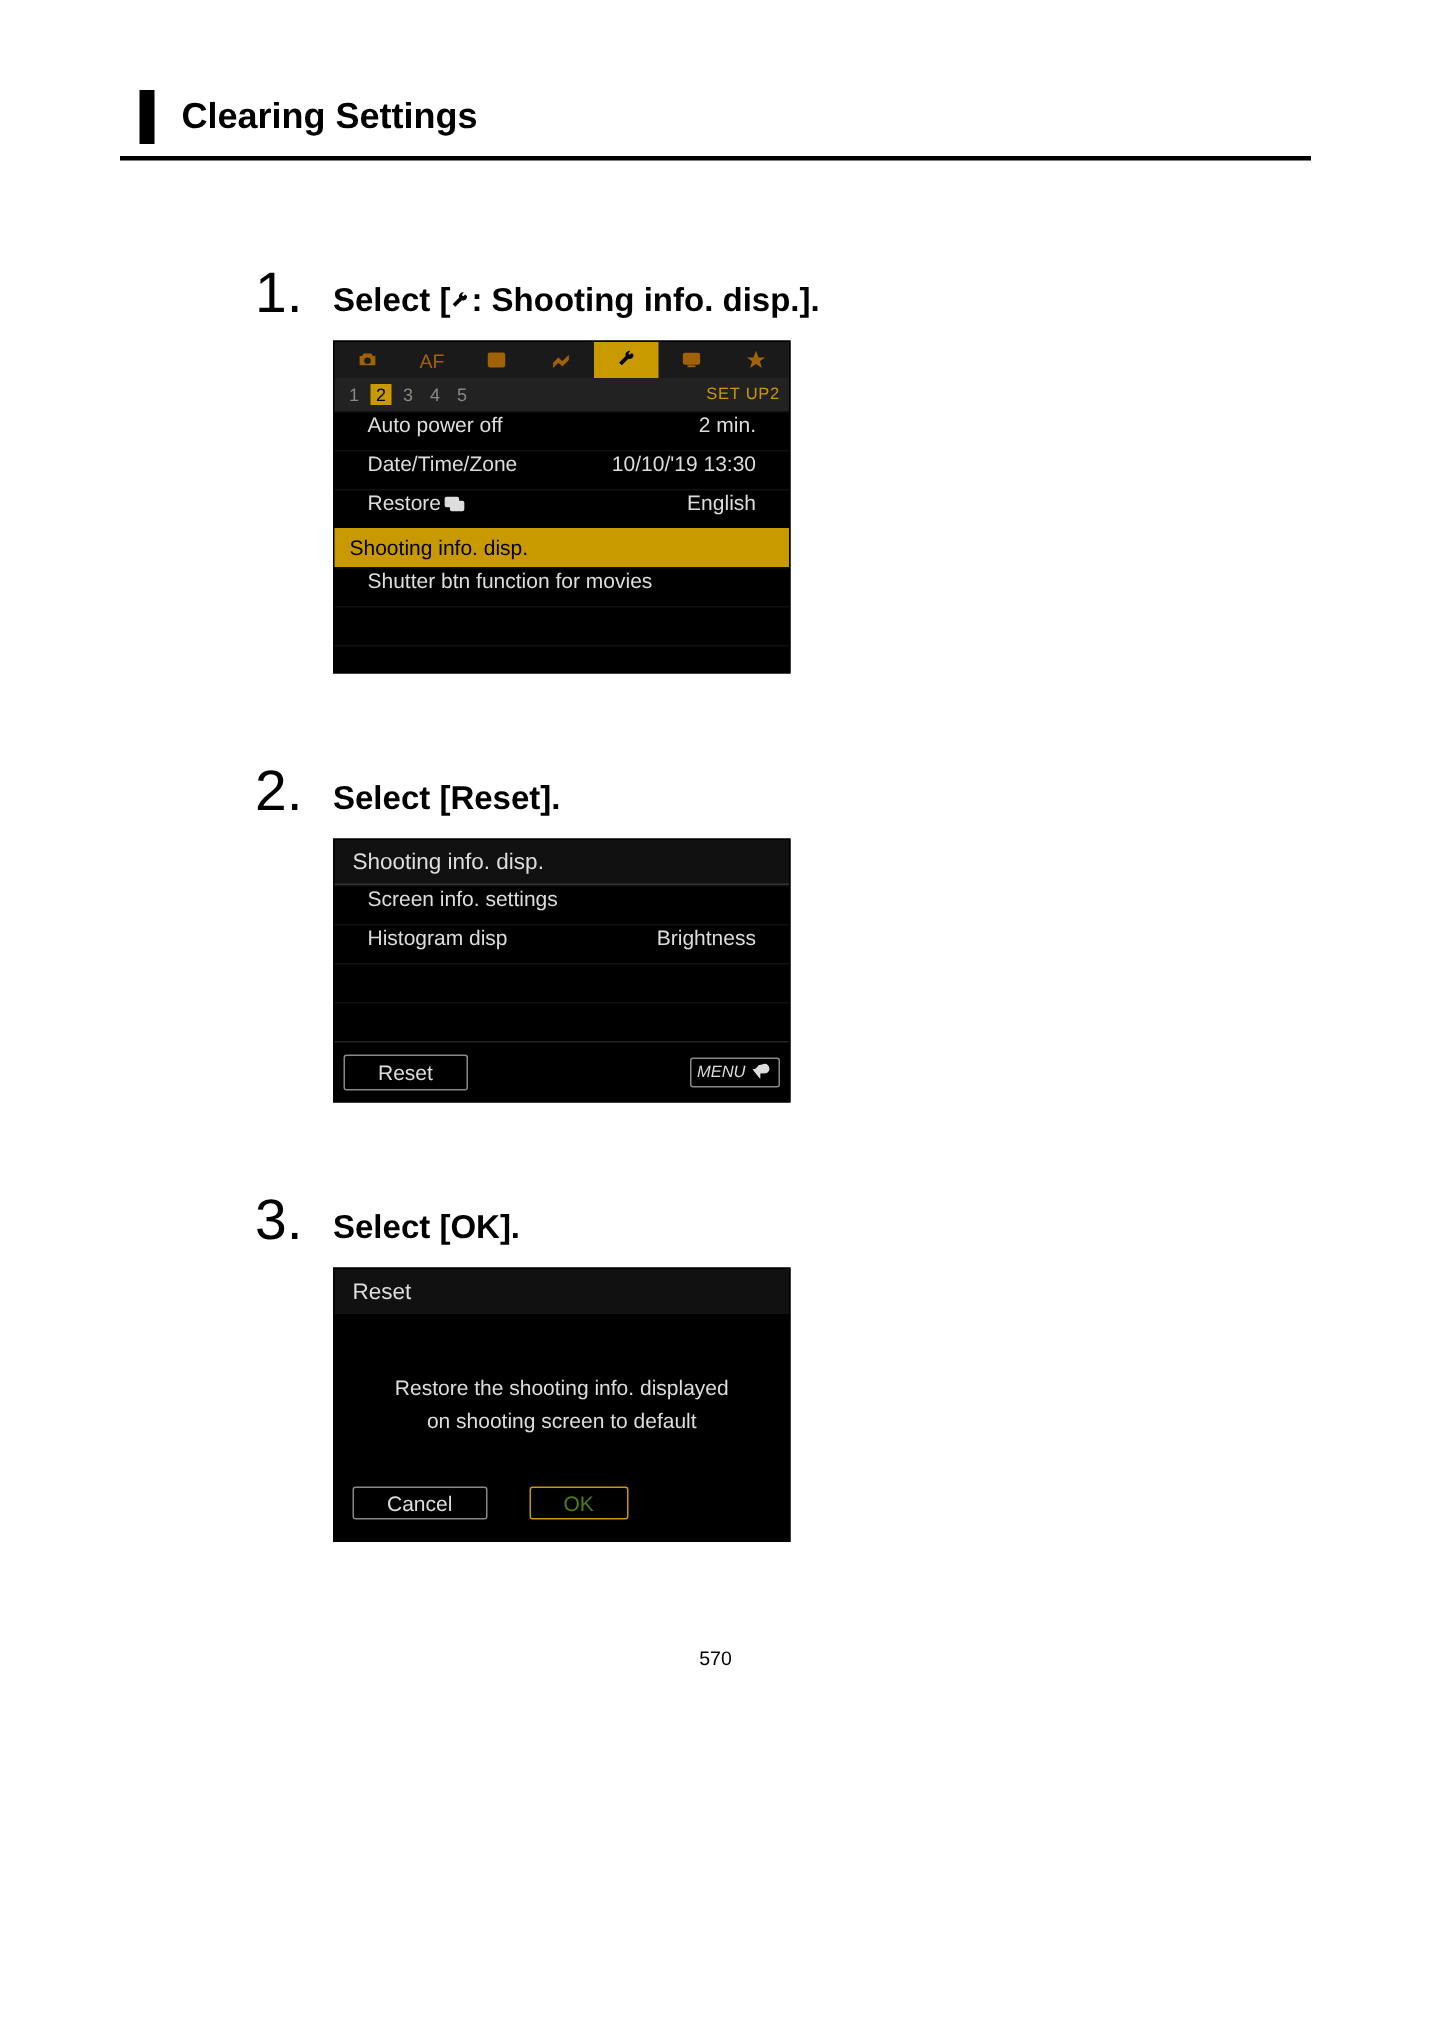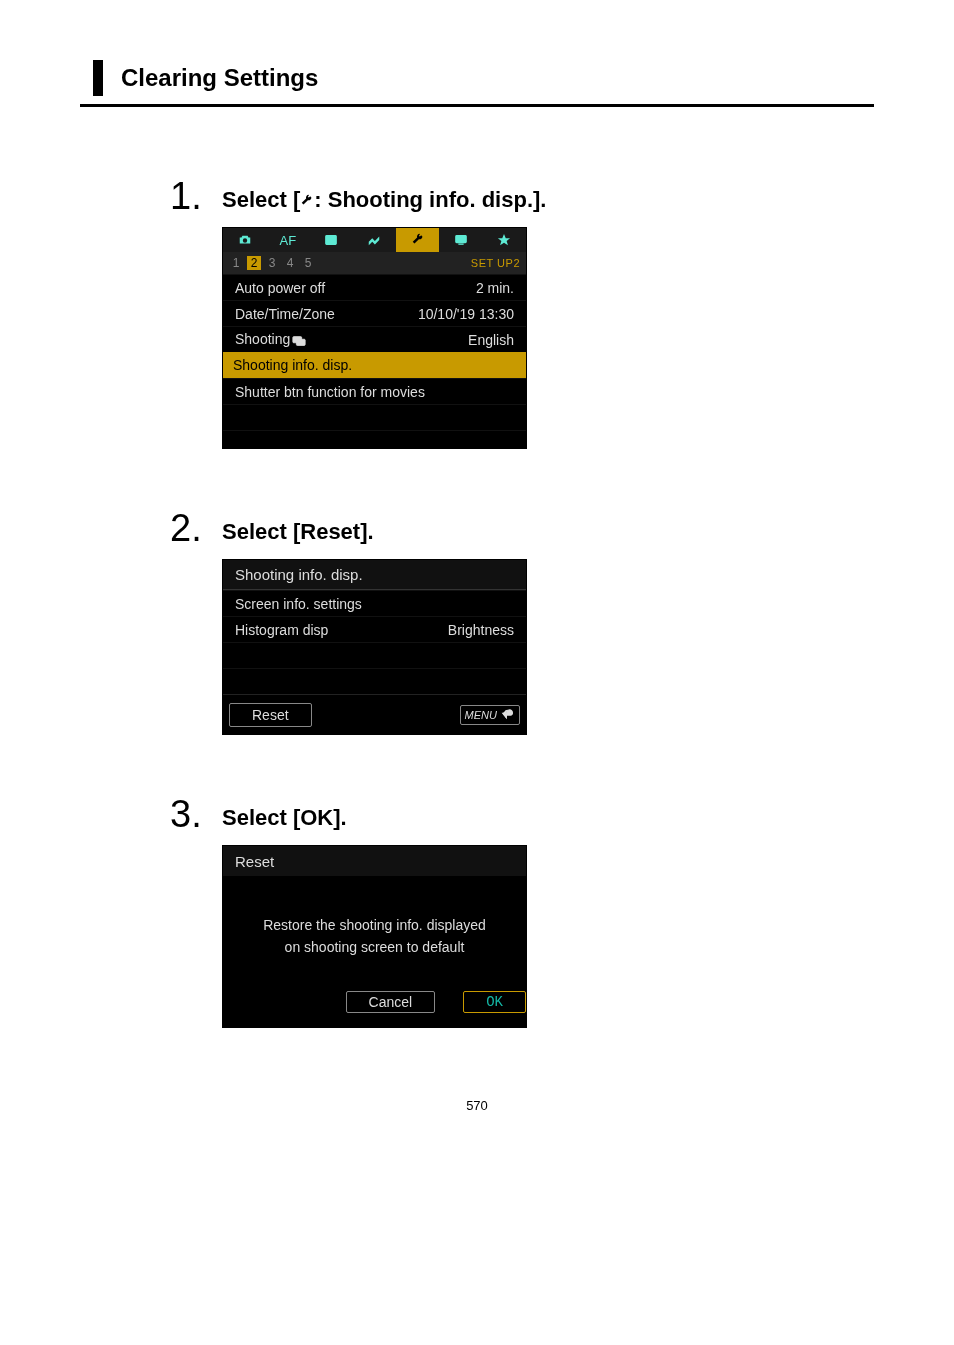--- a/index.html
+++ b/index.html
@@ -35,52 +35,52 @@
   .step-body { padding-top: 10px; }
   .step-title { font-size: 22px; font-weight: bold; margin-bottom: 14px; }
 
   
   .cam {
     background: #000;
     color: #ddd;
     font-family: Arial, Helvetica, sans-serif;
     border: 1px solid #000;
   }
-  .cam-row { display: flex; align-items: center; height: 26px; padding: 0 12px; border-top: 1px solid #111; font-size: 14px; }
+  .cam-row { display: flex; align-items: flex-start; height: 26px; padding: 0 22px; border-top: 1px solid #111; font-size: 14px; }
   .cam-row:first-child { border-top: none; }
   .cam-row .label { flex: 1; }
   .cam-row .value { }
 
   
   .cam1 { width: 305px; }
   .cam1 .tabrow1 { display: flex; height: 24px; background: #1a1a1a; }
-  .cam1 .tabrow1 .tab { flex: 1; display:flex; align-items:center; justify-content:center; font-size:13px; color:#5eead4; }
+  .cam1 .tabrow1 .tab { flex: 1; display:flex; align-items:center; justify-content:center; font-size:13px; color:#a16207; }
   .cam1 .tabrow1 .tab.active { background: #c89a00; color: #000; }
   .cam1 .tabrow2 { display: flex; height: 22px; background: #222; align-items:center; justify-content:space-between; padding: 0 6px 0 6px; font-size:12px; }
   .cam1 .tabrow2 .pages { display:flex; gap:4px; }
   .cam1 .tabrow2 .pages .p { color:#888; width:14px; text-align:center; }
   .cam1 .tabrow2 .pages .p.active { background:#c89a00; color:#000; }
   .cam1 .tabrow2 .setup { color:#c89a00; font-size:11px; letter-spacing:0.5px; }
   .cam1 .highlighted-row { background:#c89a00; color:#000; height:26px; display:flex; align-items:center; padding:0 10px; font-size:14px; }
 
   
   .cam2 { width: 305px; }
   .cam2 .title-row { background:#111; height:30px; padding:0 12px; display:flex; align-items:center; font-size:15px; border-bottom:1px solid #333; }
   .cam2 .btn-row { height:40px; display:flex; align-items:center; justify-content:space-between; padding:0 6px; border-top:1px solid #222; }
   .cam2 .reset-btn { border:1px solid #888; padding:3px 22px; font-size:14px; border-radius:2px; }
   .cam2 .menu-btn { border:1px solid #888; padding:2px 4px; font-size:11px; border-radius:2px; display:flex; align-items:center; gap:4px;font-style:italic; }
   .cam2 .blank-row { height:26px; border-top:1px solid #111; }
 
   
   .cam3 { width: 305px; }
   .cam3 .title-row { background:#111; height:30px; padding:0 12px; display:flex; align-items:center; font-size:15px; }
   .cam3 .msg { text-align:center; padding:38px 14px 10px 14px; font-size:14px; line-height:1.6; }
-  .cam3 .btn-row { display:flex; justify-content:flex-end; gap:28px; padding:22px 0 14px 12px; }
+  .cam3 .btn-row { display:flex; justify-content:flex-start; gap:28px; padding:22px 0 14px 12px; }
   .cam3 .dlg-btn { border:1px solid #888; padding:2px 22px; font-size:14px; border-radius:2px; }
-  .cam3 .dlg-btn.ok { border-color:#c89a00; color:#14b8a6;font-family:Liberation Mono, monospace; }
+  .cam3 .dlg-btn.ok { border-color:#c89a00; color:#4d7c0f; }
 
   .page-number { text-align:center; font-size:13px; margin-top:70px; }
 
   
   svg.ico { width:14px; height:14px; vertical-align:middle; }
   svg.ico path, svg.ico rect, svg.ico polygon, svg.ico circle { fill: currentColor; }
 </style>
 </head>
 <body>
 
@@ -149,21 +149,21 @@
         <div class="cam-row">
           <span class="label">Auto power off</span>
           <span class="value">2 min.</span>
         </div>
         <div class="cam-row">
           <span class="label">Date/Time/Zone</span>
           <span class="value">10/10/'19 13:30</span>
         </div>
         <div class="cam-row">
           <span class="label">
-            <span>Shooting</span><svg class="ico" viewBox="0 0 16 16" style="margin-left:2px">
+            <span>Restore</span><svg class="ico" viewBox="0 0 16 16" style="margin-left:2px">
                 <rect x="1" y="3" width="10" height="7" rx="1" fill="none" stroke="currentColor" stroke-width="1"></rect>
                 <rect x="5" y="6" width="10" height="7" rx="1" fill="none" stroke="currentColor" stroke-width="1"></rect>
               </svg>
           </span>
           <span class="value">English</span>
         </div>
         <div class="highlighted-row">
           <span class="label">Shooting info. disp.</span>
         </div>
         <div class="cam-row">

